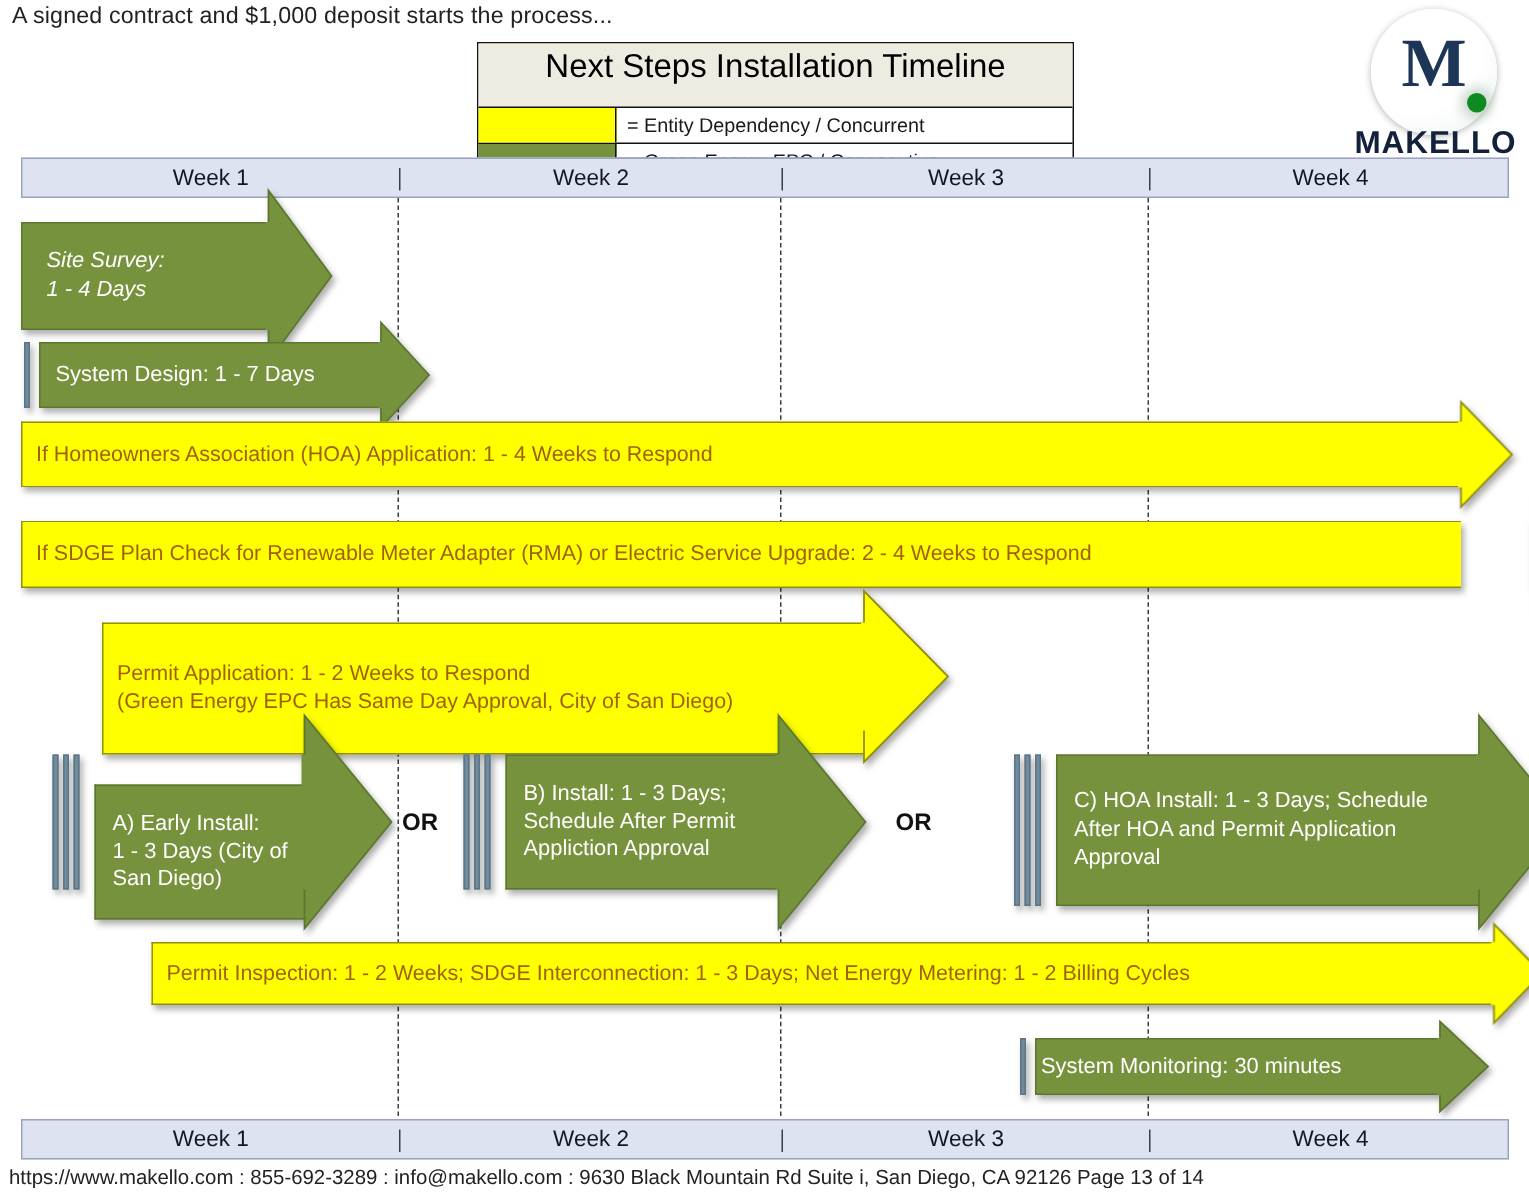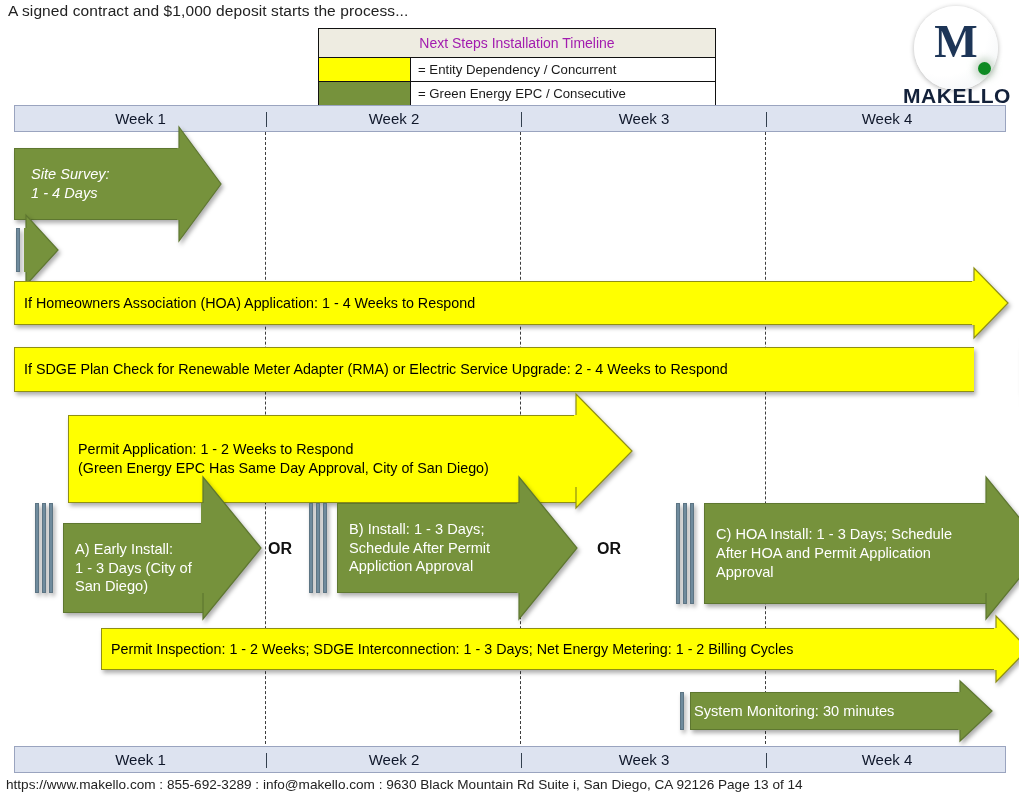--- a/index.html
+++ b/index.html
@@ -15,22 +15,22 @@
     left:8px;top:2px;width:700px;
     font-size:15.5px;letter-spacing:.1px;color:#222;
   }
 
   
   #legend-box{
     left:318px;top:28px;width:398px;height:78px;
     border:1.6px solid #111;box-sizing:border-box;background:#fff;
   }
   #legend-title{
-    height:29px;line-height:29px;text-align:center;
-    background:#eeece1;font-size:14px;color:#a21caf;
+    height:43px;line-height:29px;text-align:center;
+    background:#eeece1;font-size:22px;color:#000000;
     border-bottom:1.4px solid #111;box-sizing:border-box;
   }
   .legend-row{
     display:flex;align-items:stretch;height:23.5px;
     border-bottom:1.2px solid #111;box-sizing:border-box;
   }
   .legend-row:last-child{border-bottom:none;}
   .legend-swatch{width:92px;border-right:1.4px solid #111;box-sizing:border-box;}
   .sw-green{background:#76923c;}
   .sw-yellow{background:#ffff00;}
@@ -97,21 +97,21 @@
 
   
   .g .arrow-body{background:#76923c;border:1px solid #5e7730;border-right:none;}
   .g .arrow-head{
     border-top:none;border-bottom:none;
   }
   .g .arrow-text{color:#ffffff;font-size:14.6px;}
 
   
   .y .arrow-body{background:#ffff00;border:1.2px solid #8f8f14;border-right:none;}
-  .y .arrow-text{color:#000000;font-size:14.3px;}
+  .y .arrow-text{color:#a16207;font-size:14.3px;}
 
   
   .startbars{
     position:absolute;top:0;height:100%;display:flex;align-items:stretch;
     z-index:4;
   }
   .startbars i{display:block;width:4px;height:100%;background:#6f8b9d;margin-right:3px;
                border:.8px solid #5d7584;box-sizing:border-box;}
   .startbars.triple{left:-28px;}
   .startbars.single{left:-10px;}
@@ -175,20 +175,23 @@
         <svg width="42" height="114" viewBox="0 0 42 114" style="position:absolute;left:0;top:-21px;overflow:visible">
           <polygon points="0,0 0,114 42,57" fill="#76923c" stroke="#5e7730" stroke-width="1.2"></polygon>
           <rect x="-2" y="21" width="3" height="72" fill="#76923c"></rect>
         </svg>
       </div>
     </div>
     <div class="arrow g" style="left: 26px; top: 228px; height: 44px;">
       <div class="startbars single">
         <i></i>
       </div>
+      <div class="arrow-body" style="width: 228px;">
+        <div class="arrow-text" style="padding-left: 10px;">System Design: 1 - 7 Days</div>
+      </div>
       <div class="arrow-head" style="width: 32px; position: relative;">
         <svg width="32" height="70" viewBox="0 0 32 70" style="position:absolute;left:0;top:-13px;overflow:visible">
           <polygon points="0,0 0,70 32,35" fill="#76923c" stroke="#5e7730" stroke-width="1.2"></polygon>
           <rect x="-2" y="13" width="3" height="44" fill="#76923c"></rect>
         </svg>
       </div>
     </div>
     <div class="arrow y" style="left: 14px; top: 281px; height: 44px;">
       <div class="arrow-body" style="width: 960px;">
         <div class="arrow-text" style="padding-left: 9px;">If Homeowners Association (HOA) Application: 1 - 4 Weeks to Respond</div>

